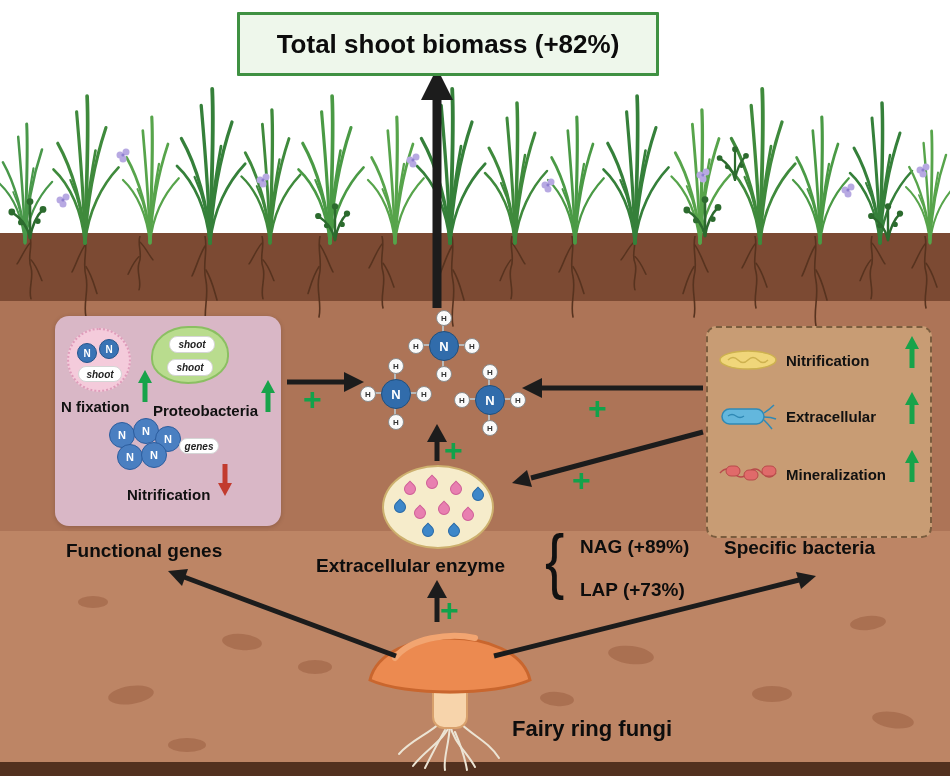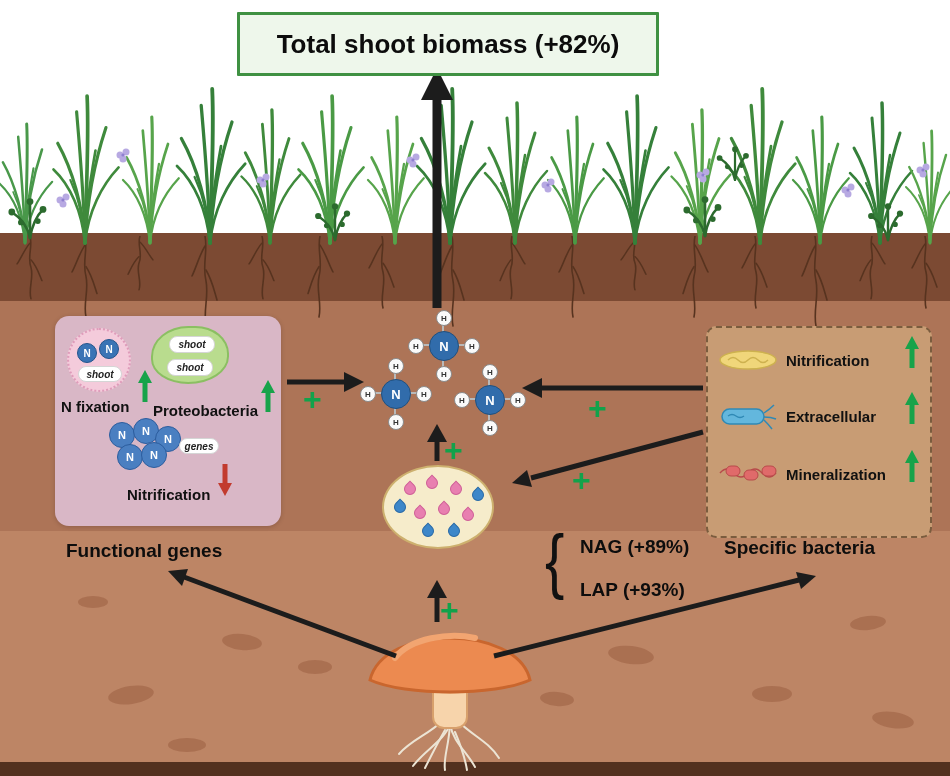--- a/index.html
+++ b/index.html
@@ -335,33 +335,35 @@
     <span class="drop pink" style="left:42px;top:10px"></span>
     <span class="drop pink" style="left:66px;top:16px"></span>
     <span class="drop pink" style="left:30px;top:40px"></span>
     <span class="drop pink" style="left:54px;top:36px"></span>
     <span class="drop pink" style="left:78px;top:42px"></span>
     <span class="drop blue" style="left:10px;top:34px"></span>
     <span class="drop blue" style="left:88px;top:22px"></span>
     <span class="drop blue" style="left:64px;top:58px"></span>
     <span class="drop blue" style="left:38px;top:58px"></span>
   </div>
+  <span class="caption" style="left:316px;top:555px">Extracellular enzyme</span>
   <span class="brace">{</span>
   <span class="caption" style="left:580px;top:536px">NAG (+89%)</span>
-  <span class="caption" style="left:580px;top:579px">LAP (+93%)</span>
+  <span class="caption" style="left:580px;top:579px">LAP (+73%)</span>
 
   <svg class="mushroom-svg" width="190" height="160">
     <g stroke="#ece4d4" stroke-width="2" fill="none" stroke-linecap="round">
       <path d="M95,112 C90,128 70,138 58,154"></path>
       <path d="M95,112 C98,130 112,140 120,155"></path>
       <path d="M95,112 C94,134 88,146 90,158"></path>
       <path d="M86,110 C74,122 56,128 44,142"></path>
       <path d="M104,110 C118,124 134,130 144,146"></path>
       <path d="M90,118 C82,132 76,144 70,156"></path>
       <path d="M100,120 C106,134 110,146 112,158"></path>
     </g>
     <rect x="78" y="62" width="34" height="54" rx="11" fill="#f7d4ab" stroke="#d8a06c" stroke-width="2"></rect>
     <ellipse cx="95" cy="76" rx="21" ry="6" fill="#f0bd8c"></ellipse>
     <path d="M15,68 C28,12 162,12 175,68 C140,84 50,84 15,68 Z" fill="#ec8a50" stroke="#c9662e" stroke-width="3"></path>
     <path d="M40,46 C55,26 95,20 120,26" stroke="#f2a571" stroke-width="6" fill="none" stroke-linecap="round"></path>
   </svg>
+  <span class="caption" style="left:512px;top:716px;font-size:22px">Fairy ring fungi</span>
 
 </div>
 
 </body></html>

